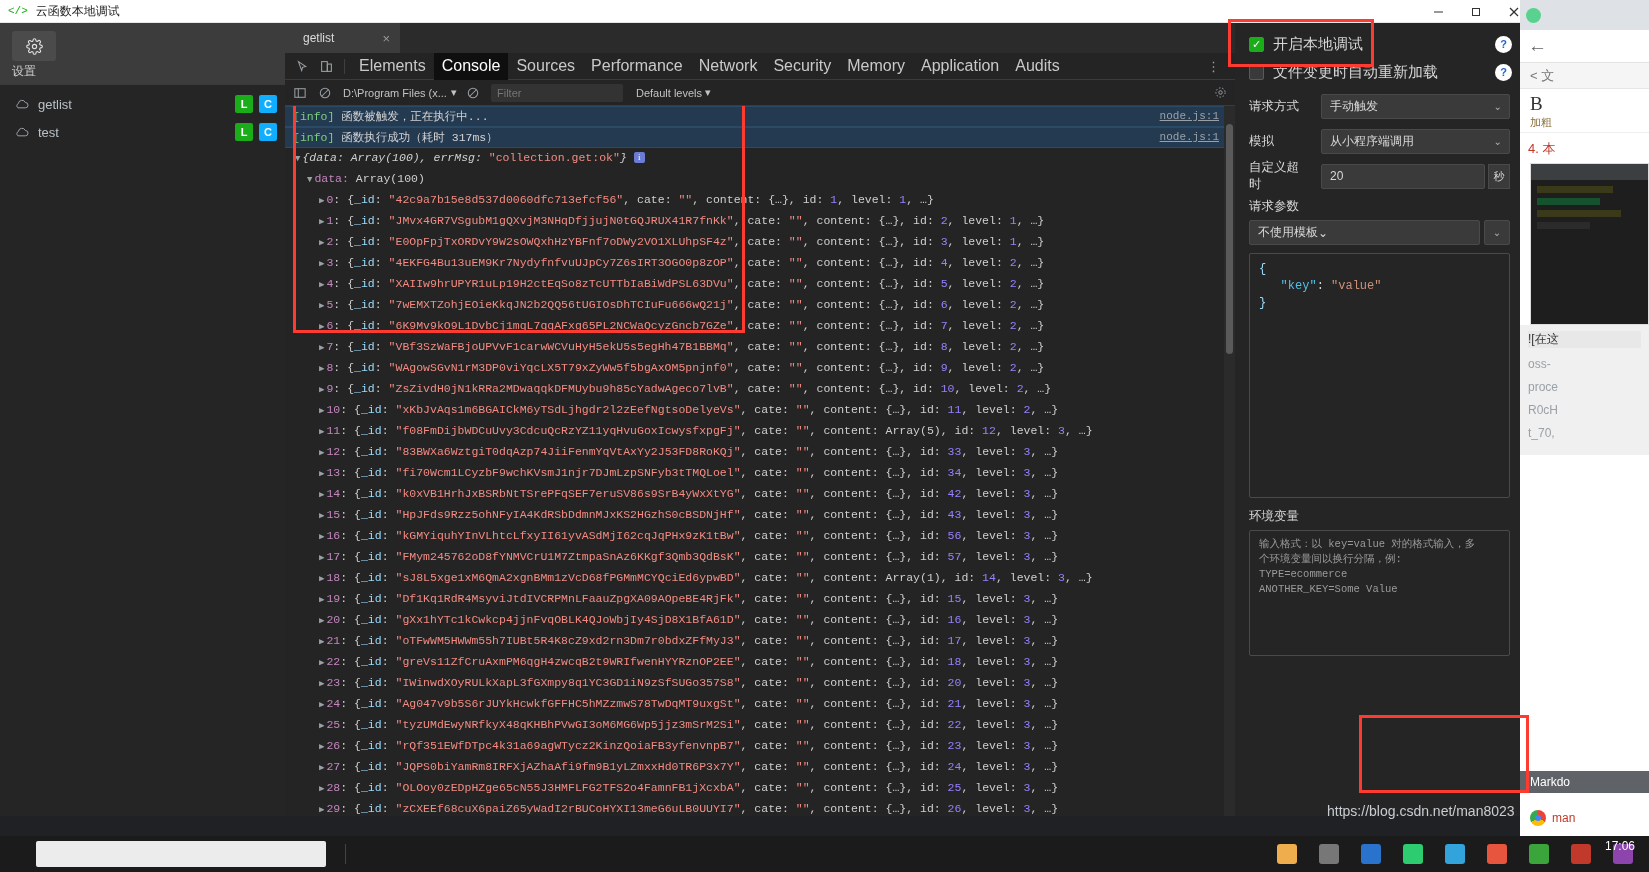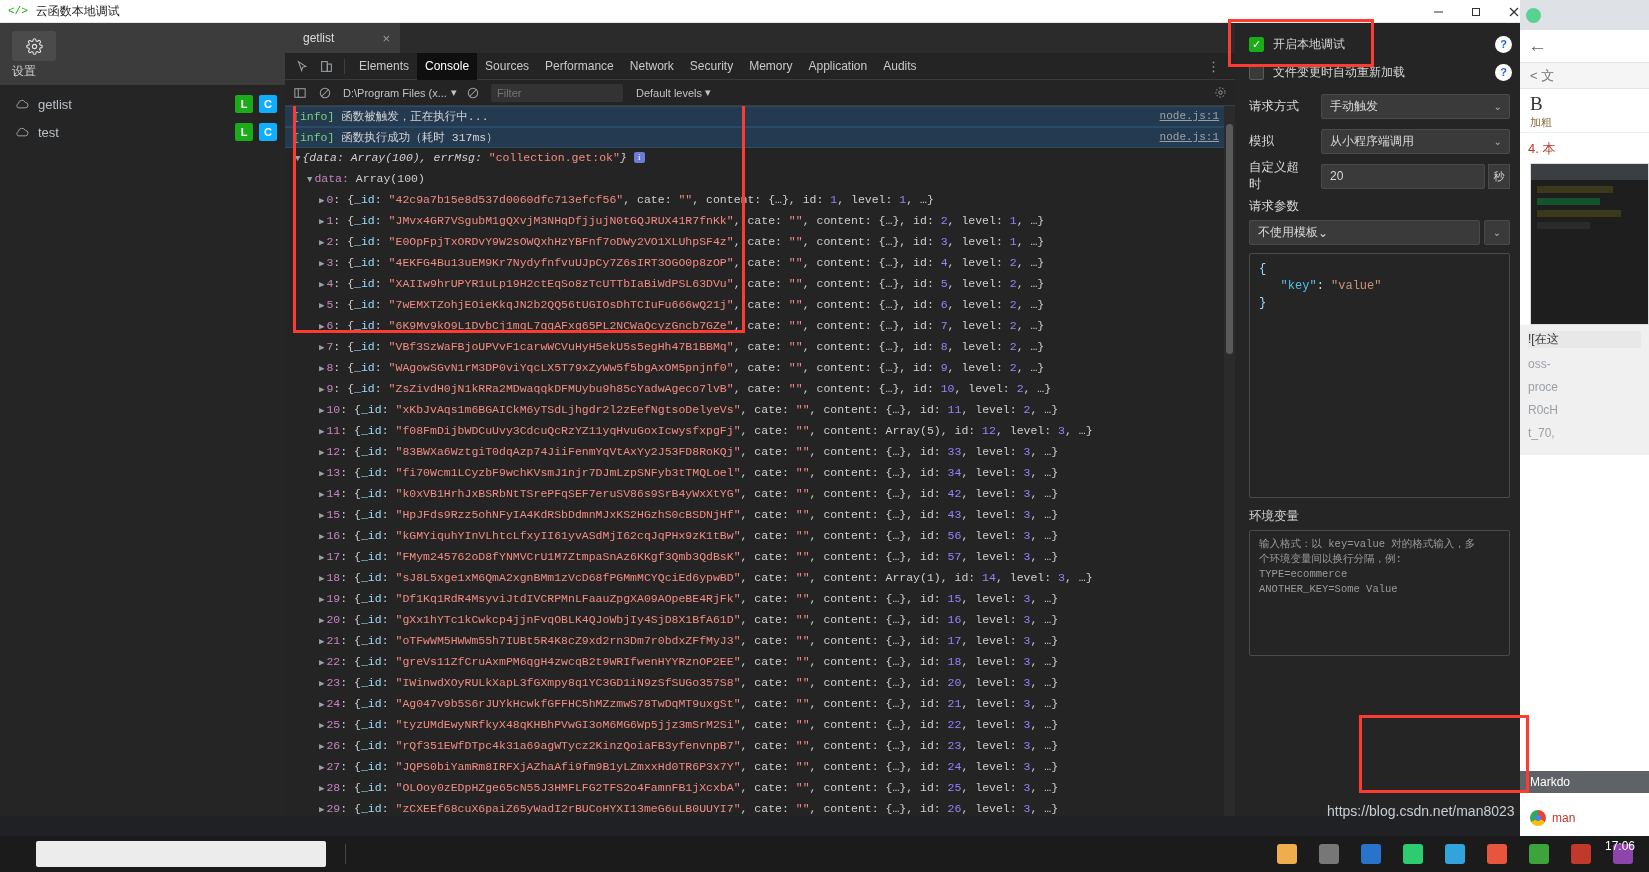--- a/index.html
+++ b/index.html
@@ -112,21 +112,21 @@
   .dt-icobtn {
     width: 24px; height: 24px;
     display: flex; align-items: center; justify-content: center;
     color: #9aa0a6;
   }
   .dt-icobtn svg { width: 13px; height: 13px; }
   .dt-sep { width: 1px; height: 15px; background: #3f3f3f; margin: 0 6px; }
   .dt-panel {
     height: 27px; padding: 0 8px;
     display: flex; align-items: center;
-    font-size: 12px; color: #c9c9c9;
+    font-size: 16px; color: #c9c9c9;
   }
   .dt-panel.active { background: #0f0f0f; color: #ffffff; }
   .dt-rightgroup {
     margin-left: auto; display: flex; align-items: center; padding-right: 6px;
   }
   .dt-kebab { color: #9aa0a6; font-size: 13px; padding: 0 8px; letter-spacing: 1px;}
 
   .dt-filterbar {
     height: 26px; background: #242424;
     border-bottom: 1px solid #3b3b3b;
@@ -230,21 +230,21 @@
   .chk-row { display: flex; align-items: center; height: 26px; margin-bottom: 2px;}
   .chkbox {
     width: 15px; height: 15px; border-radius: 2px;
     border: 1px solid #5a5a5a; background: #3a3a3a;
     display: flex; align-items: center; justify-content: center;
   }
   .chkbox.on { background: #1aad19; border-color: #1aad19; }
   .chkbox.on::after {
     content: "✓"; color: #fff; font-size: 11px; line-height: 1;
   }
-  .chk-label { margin-left: 9px; font-size: 12px; color: #d7d7d7; text-align: center; }
+  .chk-label { margin-left: 9px; font-size: 15px; color: #d7d7d7; text-align: center; }
   .help {
     width: 17px; height: 17px; border-radius: 50%;
     background: #fff; color: #2266cc; font-size: 11px; font-weight: bold;
     display: flex; align-items: center; justify-content: center;
     position: absolute; right: 8px;
   }
   .frow {
     display: flex; align-items: center; height: 26px; margin-bottom: 9px;
     position: relative;
   }

